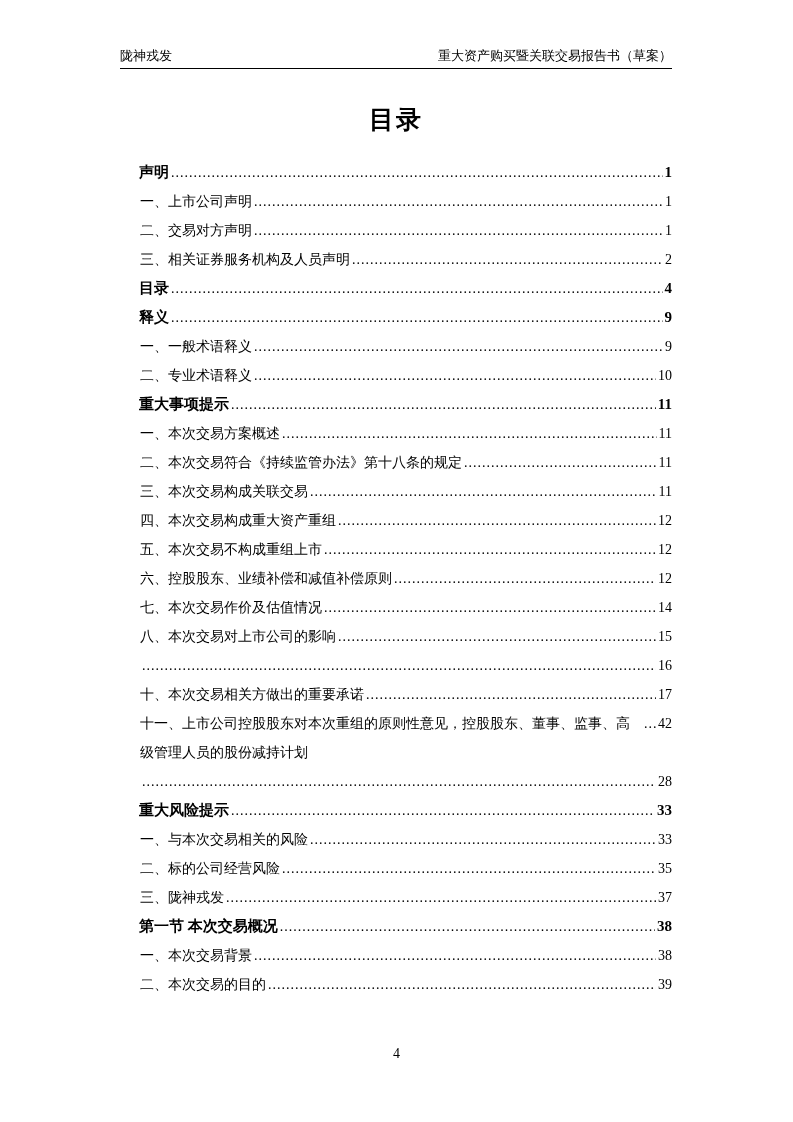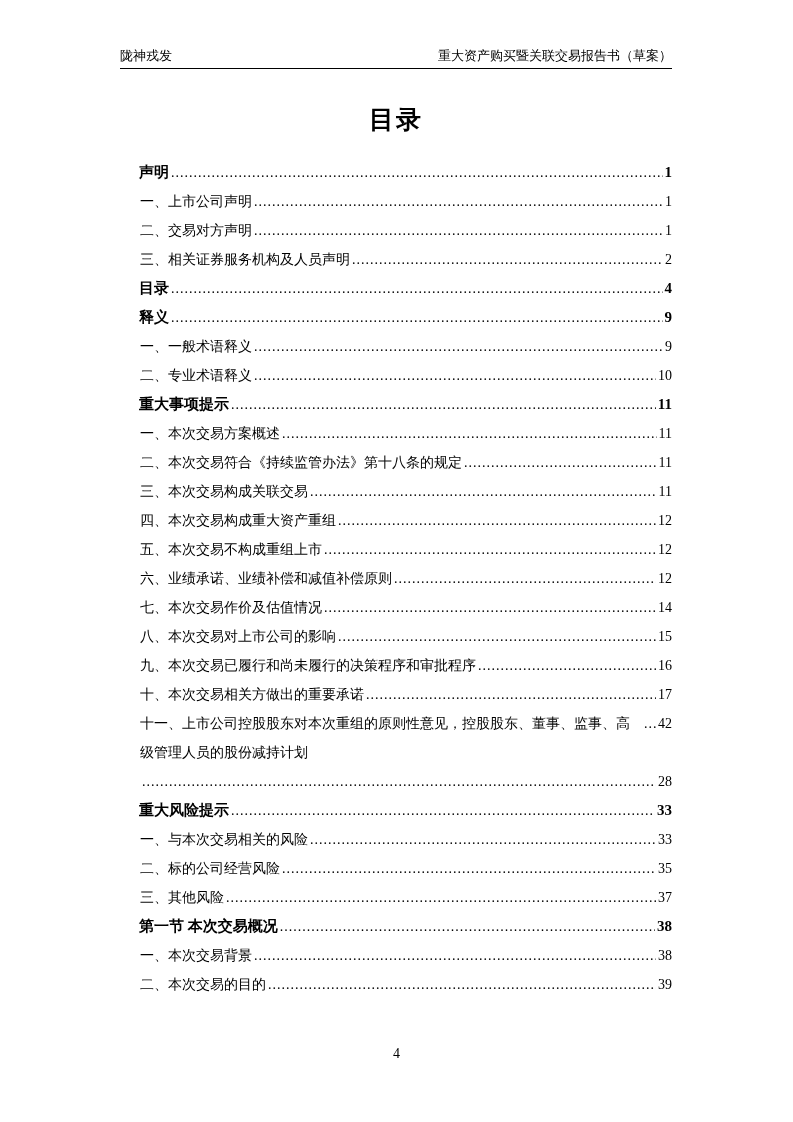--- a/index.html
+++ b/index.html
@@ -158,36 +158,35 @@
         <span class="toc-label">四、本次交易构成重大资产重组</span>
         <span class="toc-dots"></span>
         <span class="toc-page">12</span>
       </div>
       <div class="toc-entry toc-sub">
         <span class="toc-label">五、本次交易不构成重组上市</span>
         <span class="toc-dots"></span>
         <span class="toc-page">12</span>
       </div>
       <div class="toc-entry toc-sub">
-        <span class="toc-label">六、业绩承诺、业绩补偿和减值补偿原则</span>
+        <span class="toc-label">六、控股股东、业绩补偿和减值补偿原则</span>
         <span class="toc-dots"></span>
         <span class="toc-page">12</span>
       </div>
       <div class="toc-entry toc-sub">
         <span class="toc-label">七、本次交易作价及估值情况</span>
         <span class="toc-dots"></span>
         <span class="toc-page">14</span>
       </div>
       <div class="toc-entry toc-sub">
         <span class="toc-label">八、本次交易对上市公司的影响</span>
         <span class="toc-dots"></span>
         <span class="toc-page">15</span>
       </div>
       <div class="toc-entry toc-sub">
-        <span class="toc-label">九、本次交易已履行和尚未履行的决策程序和审批程序</span>
         <span class="toc-dots"></span>
         <span class="toc-page">16</span>
       </div>
       <div class="toc-entry toc-sub">
         <span class="toc-label">十、本次交易相关方做出的重要承诺</span>
         <span class="toc-dots"></span>
         <span class="toc-page">17</span>
       </div>
       <div class="toc-entry toc-sub wrap">
         <span class="toc-label">十一、上市公司控股股东对本次重组的原则性意见，控股股东、董事、监事、高级管理人员的股份减持计划</span>
@@ -207,21 +206,21 @@
         <span class="toc-label">一、与本次交易相关的风险</span>
         <span class="toc-dots"></span>
         <span class="toc-page">33</span>
       </div>
       <div class="toc-entry toc-sub">
         <span class="toc-label">二、标的公司经营风险</span>
         <span class="toc-dots"></span>
         <span class="toc-page">35</span>
       </div>
       <div class="toc-entry toc-sub">
-        <span class="toc-label">三、其他风险</span>
+        <span class="toc-label">三、陇神戎发</span>
         <span class="toc-dots"></span>
         <span class="toc-page">37</span>
       </div>
       <div class="toc-entry toc-top">
         <span class="toc-label">第一节 本次交易概况</span>
         <span class="toc-dots"></span>
         <span class="toc-page">38</span>
       </div>
       <div class="toc-entry toc-sub">
         <span class="toc-label">一、本次交易背景</span>

